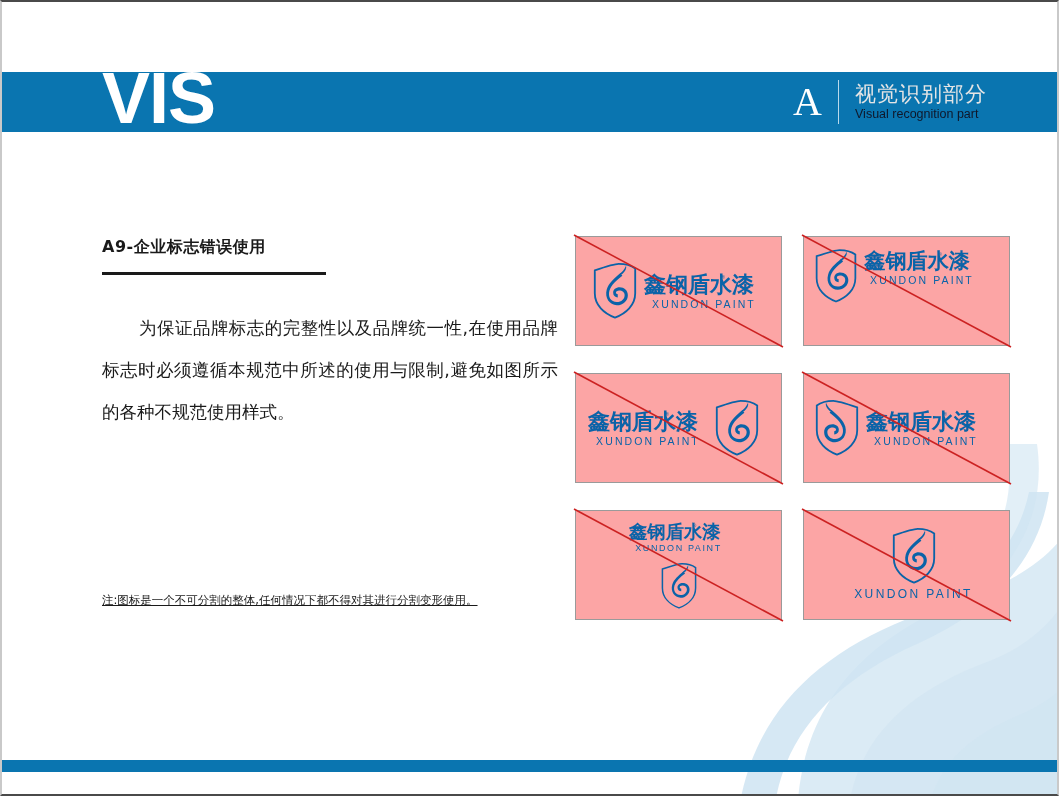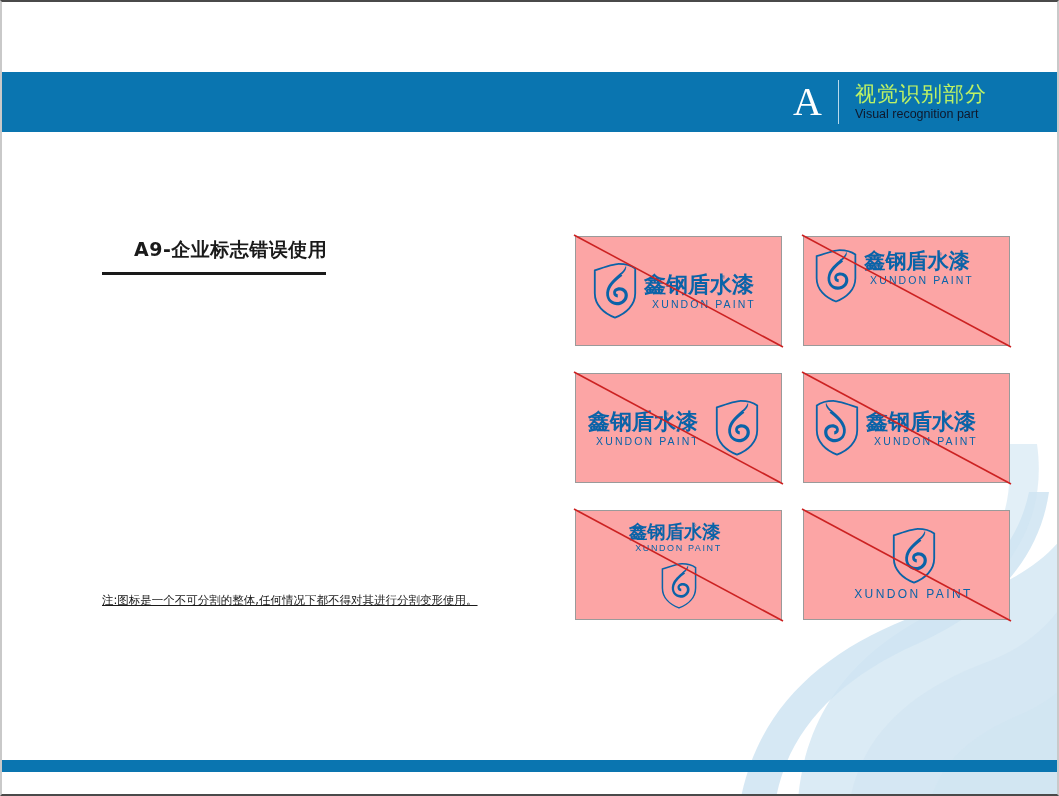--- a/index.html
+++ b/index.html
@@ -49,36 +49,35 @@
   .hdr-letter{
     font-size:40px;font-weight:400;color:#ffffff;
     line-height:1;padding-right:16px;
     font-family:"Liberation Serif","DejaVu Serif",serif;
   }
   .hdr-divider{
     width:1px;height:44px;background:#b8d9ec;
   }
   .hdr-text{padding-left:16px;}
   .hdr-cn{
-    font-size:21px;color:#bef264;letter-spacing:1px;line-height:1.15;
+    font-size:21px;color:#e5e5e5;letter-spacing:1px;line-height:1.15;
     font-family:"DejaVu Sans",sans-serif;
   }
   .hdr-en{
     font-size:12.5px;color:#0f172a;letter-spacing:0px;line-height:1.2;
     font-family:"Liberation Sans","DejaVu Sans",sans-serif;
   }
 
   
   .content{position:absolute;left:0;right:0;top:130px;bottom:0;z-index:2;}
   .sec-title{
     position:absolute;left:100px;top:105px;
-    font-size:19px;font-weight:700;color:#1a1a1a;
+    font-size:16px;font-weight:700;color:#1a1a1a;
     letter-spacing:.5px;white-space:nowrap;
     font-family:"DejaVu Sans",sans-serif;
-    margin-left:32px;
   }
   .sec-rule{
     position:absolute;left:100px;top:140px;
     width:224px;height:3px;background:#1a1a1a;
   }
   .body-text{
     position:absolute;left:100px;top:175px;width:456px;
     font-size:17.5px;line-height:42px;color:#1a1a1a;
     text-indent:37px;text-align:justify;
     font-family:"DejaVu Sans",sans-serif;
@@ -150,34 +149,36 @@
     <g fill="#cfe4f2">
       <path d="M120 380 C120 260 190 190 300 150 C360 128 400 92 410 40 L420 40 L420 380 Z" opacity="0.75"></path>
       <path d="M60 380 C70 280 130 215 230 175 C300 147 340 105 352 48 L372 48 C362 118 312 168 240 200 C150 240 100 300 96 380 Z" opacity="0.85"></path>
       <path d="M170 380 C175 300 225 250 310 218 C360 199 392 165 402 120 L420 120 L420 380 Z" opacity="0.5"></path>
       <path d="M250 380 C252 330 285 295 340 272 C380 256 405 230 414 198 L420 198 L420 380 Z" opacity="0.45"></path>
       <path d="M330 0 C340 60 320 110 270 150 L300 150 C350 108 368 56 360 0 Z" opacity="0.6"></path>
     </g>
   </svg>
 
   <div class="header">
+    <div class="vis-logo">VIS</div>
     <div class="hdr-right">
       <div class="hdr-letter">A</div>
       <div class="hdr-divider"></div>
       <div class="hdr-text">
         <div class="hdr-cn">视觉识别部分</div>
         <div class="hdr-en">Visual recognition part</div>
       </div>
     </div>
   </div>
 
   <div class="content">
 
     <div class="sec-title">A9-企业标志错误使用</div>
     <div class="sec-rule"></div>
+    <div class="body-text">为保证品牌标志的完整性以及品牌统一性,在使用品牌标志时必须遵循本规范中所述的使用与限制,避免如图所示的各种不规范使用样式。</div>
     <div class="note-text">注:图标是一个不可分割的整体,任何情况下都不得对其进行分割变形使用。</div>
 
     <div class="grid">
 
       <div class="grid-row">
 
         <div class="sample v1">
           <div class="lockup lk-h">
             <svg class="emblem" width="46" height="56" viewBox="0 0 100 122" xmlns="http://www.w3.org/2000/svg">
               <path d="M6 16 C30 8 48 2 58 2 C70 2 86 6 94 12 L94 66 C94 92 74 110 50 119 C26 110 6 92 6 66 Z" fill="none" stroke="#0a63a8" stroke-width="4"></path>

